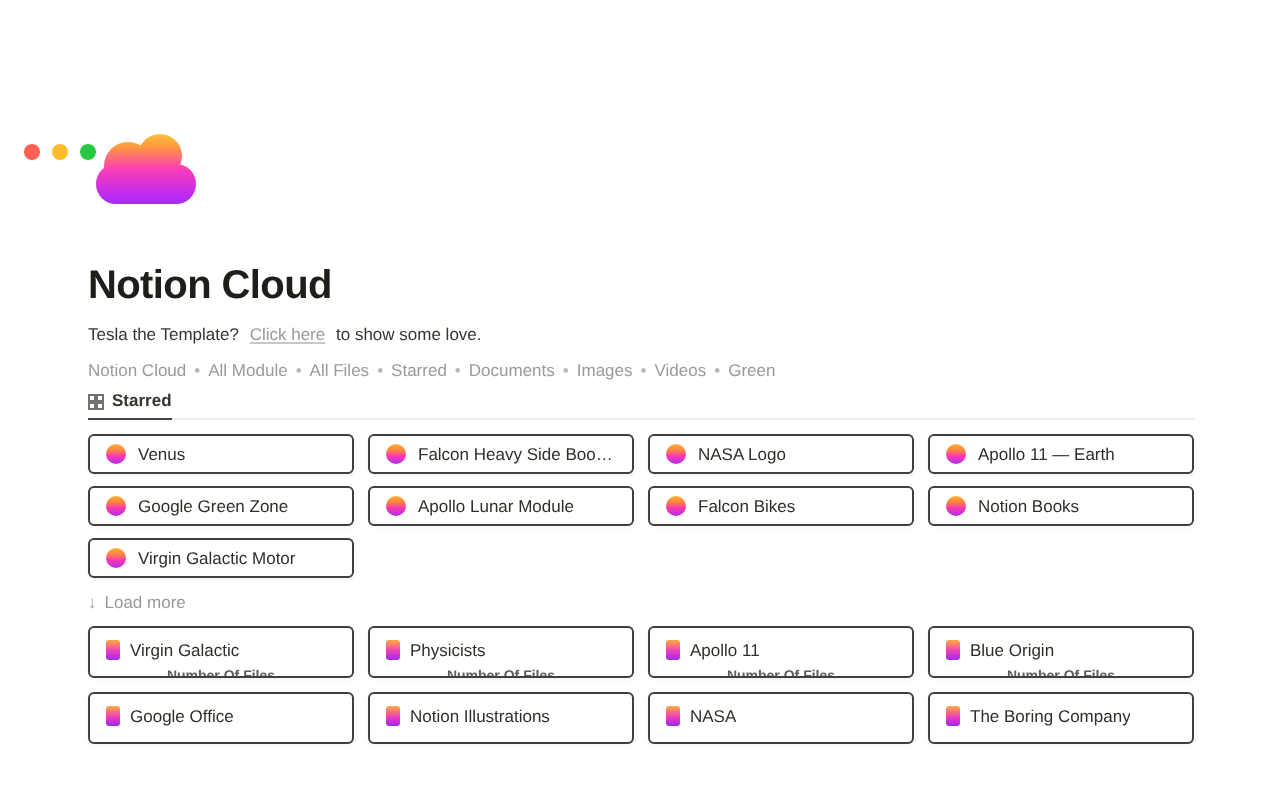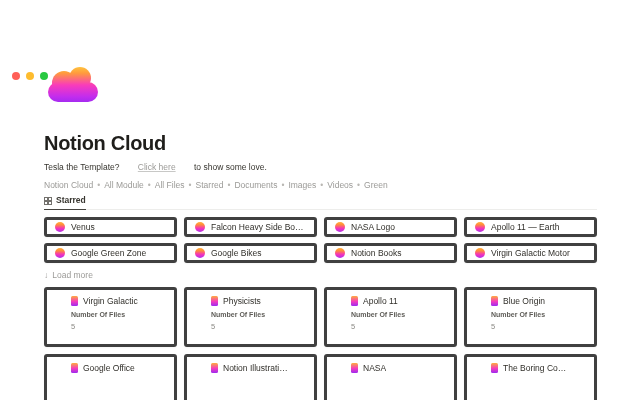--- a/index.html
+++ b/index.html
@@ -19,52 +19,52 @@
 
   
   .page-icon { margin-top:64px; width:58px; height:42px; }
 
   h1.page-title { margin-top:26px; font-size:20px; line-height:22px; font-weight:700;
     letter-spacing:-0.3px; color:#1f1e1b; }
 
   .tagline { margin-top:8px; font-size:8.5px; line-height:11px; color:#37352f; }
   .tagline .link { color:#9b9a97; text-decoration:underline;
     text-decoration-color:rgba(155,154,151,.55); cursor:pointer; }
-  .tagline > span + span { margin-left:16px; }
+  .tagline > span + span { margin-left:3px; }
 
   .nav { margin-top:7px; display:flex; align-items:center; gap:4px;
     font-size:8.5px; line-height:10px; color:#9b9a97; white-space:nowrap; }
   .nav .nav-item { cursor:pointer; }
   .nav .sep { color:#b9b7b3; }
 
   
   .tabbar { margin-top:6px; display:flex; border-bottom:1px solid #ededeb; }
   .tab { display:inline-flex; align-items:center; gap:4px; padding-bottom:4px;
     border-bottom:1.5px solid #45433e; margin-bottom:-1px; cursor:pointer; }
   .tab-label { font-size:8.5px; font-weight:600; color:#37352f; line-height:9px; }
   .gallery-icon { width:8px; height:8px; display:block; }
   .tabbar.folders { margin-top:10px; }
 
   
   .grid { margin-top:7px; display:grid; grid-template-columns:repeat(4,1fr);
     column-gap:7px; row-gap:6px; }
-  .card { background:#fff; border:3px solid #404040; border-radius:3px;
-    box-shadow:0 1px 2px rgba(15,15,15,.04); cursor:pointer; overflow:hidden; }
+  .card { background:#fff; border:1px solid #404040; border-radius:3px;
+    box-shadow:0 1px 2px rgba(15,15,15,.04); cursor:pointer; overflow:hidden;text-align:center; }
 
   .starred-card { height:20px; display:flex; align-items:center; gap:6px; padding:0 8px; }
   .circle-icon { flex:0 0 auto; width:10px; height:10px; border-radius:50%;
     background:linear-gradient(180deg,#ffb03c 0%,#ff8a3c 28%,#f637b4 62%,#b32df0 100%); }
   .card-title { font-size:8.5px; font-weight:500; color:#312f2a; white-space:nowrap;
     overflow:hidden; text-overflow:ellipsis; line-height:10px; }
 
   .load-more { margin-top:7px; display:flex; align-items:center; gap:4px;
     color:#9b9a97; font-size:8.5px; line-height:10px; cursor:pointer; width:fit-content; }
 
   .folders-grid { row-gap:7px; }
-  .folder-card { height:60px; padding:6px 24px; }
+  .folder-card { height:26px; padding:6px 8px; }
   .folder-title-row { display:flex; align-items:center; gap:5px; }
   .rect-icon { flex:0 0 auto; width:7px; height:10px; border-radius:1.5px;
     background:linear-gradient(180deg,#ffaa3d 0%,#f33bbd 55%,#9d2bf0 100%); }
   .prop-label { margin-top:5px; font-size:7px; font-weight:600; color:#5f5d58; line-height:8px; }
   .prop-value { margin-top:3px; font-size:7.5px; color:#8c8a85; line-height:9px; }
 </style>
 </head>
 <body>
 
 <div class="window">
@@ -148,21 +148,25 @@
       <div class="card starred-card">
         <span class="circle-icon"></span>
         <span class="card-title">Apollo 11 — Earth</span>
       </div>
       <div class="card starred-card">
         <span class="circle-icon"></span>
         <span class="card-title">Google Green Zone</span>
       </div>
       <div class="card starred-card">
         <span class="circle-icon"></span>
-        <span class="card-title">Google Bikes</span>
+        <span class="card-title">Apollo Lunar Module</span>
+      </div>
+      <div class="card starred-card">
+        <span class="circle-icon"></span>
+        <span class="card-title">Falcon Bikes</span>
       </div>
       <div class="card starred-card">
         <span class="circle-icon"></span>
         <span class="card-title">Notion Books</span>
       </div>
       <div class="card starred-card">
         <span class="circle-icon"></span>
         <span class="card-title">Virgin Galactic Motor</span>
       </div>
     </div>

